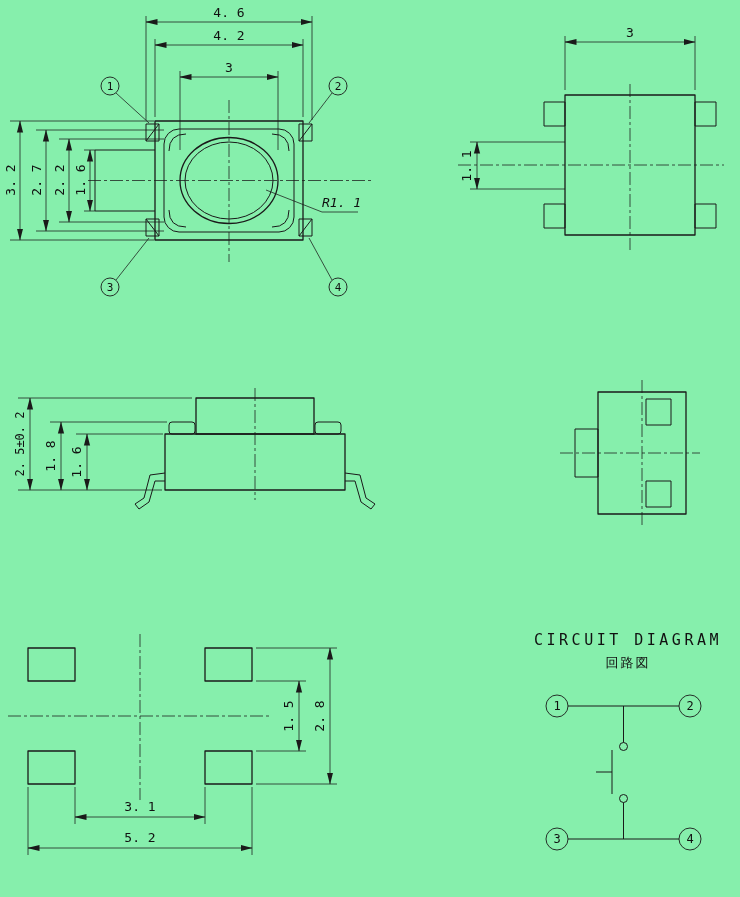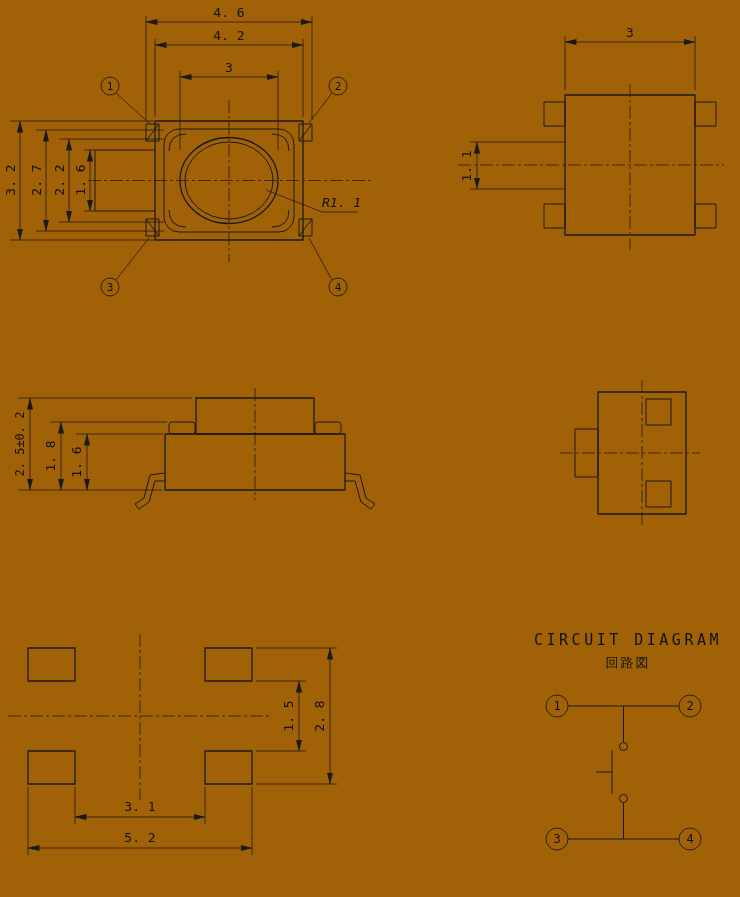--- a/index.html
+++ b/index.html
@@ -1,16 +1,16 @@
 <!DOCTYPE html>
 <html><head>
 <meta charset="utf-8">
 <style>
   html,body { margin:0; padding:0; background:#ffffff; }
-  .page { width:740px; height:897px; background:#a16207; position:relative; overflow:hidden; }
+  .page { width:740px; height:897px; background:#86efac; position:relative; overflow:hidden; }
   svg { display:block; }
   .obj  { fill:none; stroke:#1a1a1a; stroke-width:1.3; stroke-linejoin:round; stroke-linecap:round; }
   .obj2 { fill:none; stroke:#1a1a1a; stroke-width:1;   stroke-linejoin:round; }
   .thin { fill:none; stroke:#1a1a1a; stroke-width:0.75; }
   .cl   { fill:none; stroke:#1a1a1a; stroke-width:0.75; stroke-dasharray:13 3 3 3; }
   .dim  { fill:none; stroke:#1a1a1a; stroke-width:0.75;
           marker-start:url(#arr); marker-end:url(#arr); }
   text  { font-family:"DejaVu Sans Mono","Liberation Mono",monospace; font-size:13px; fill:#111; }
   .tm   { text-anchor:middle; }
   .ti   { font-style:italic; }

